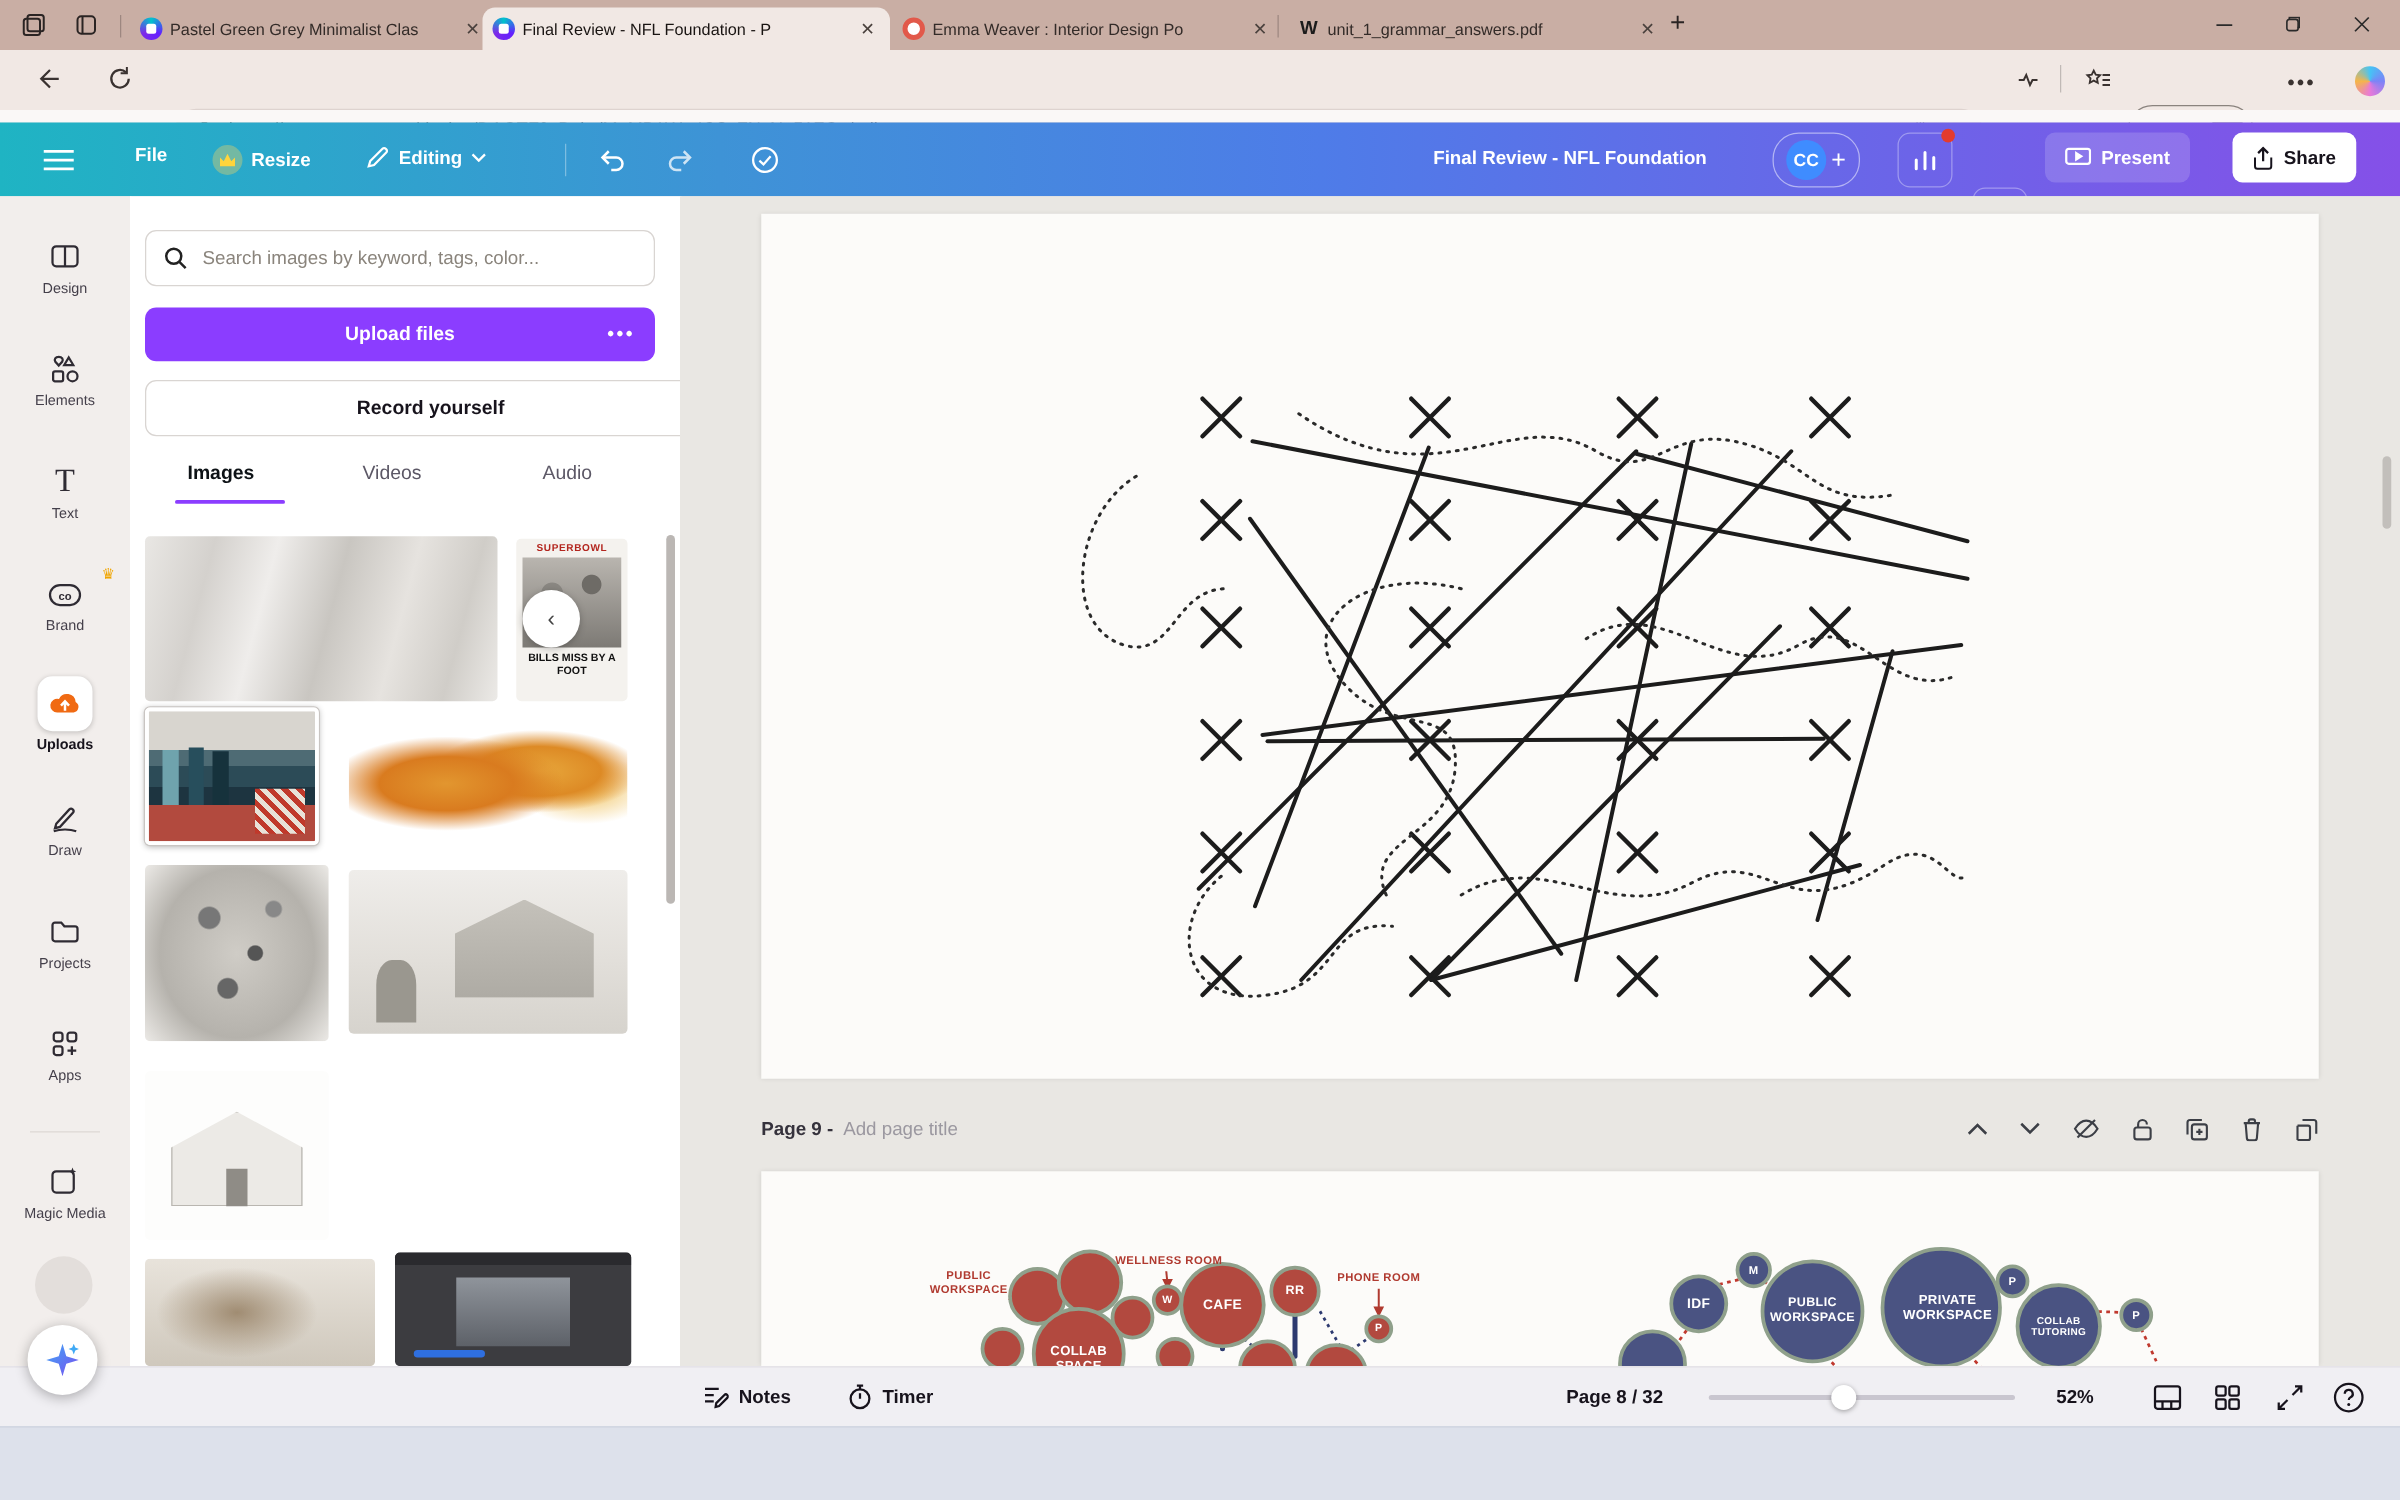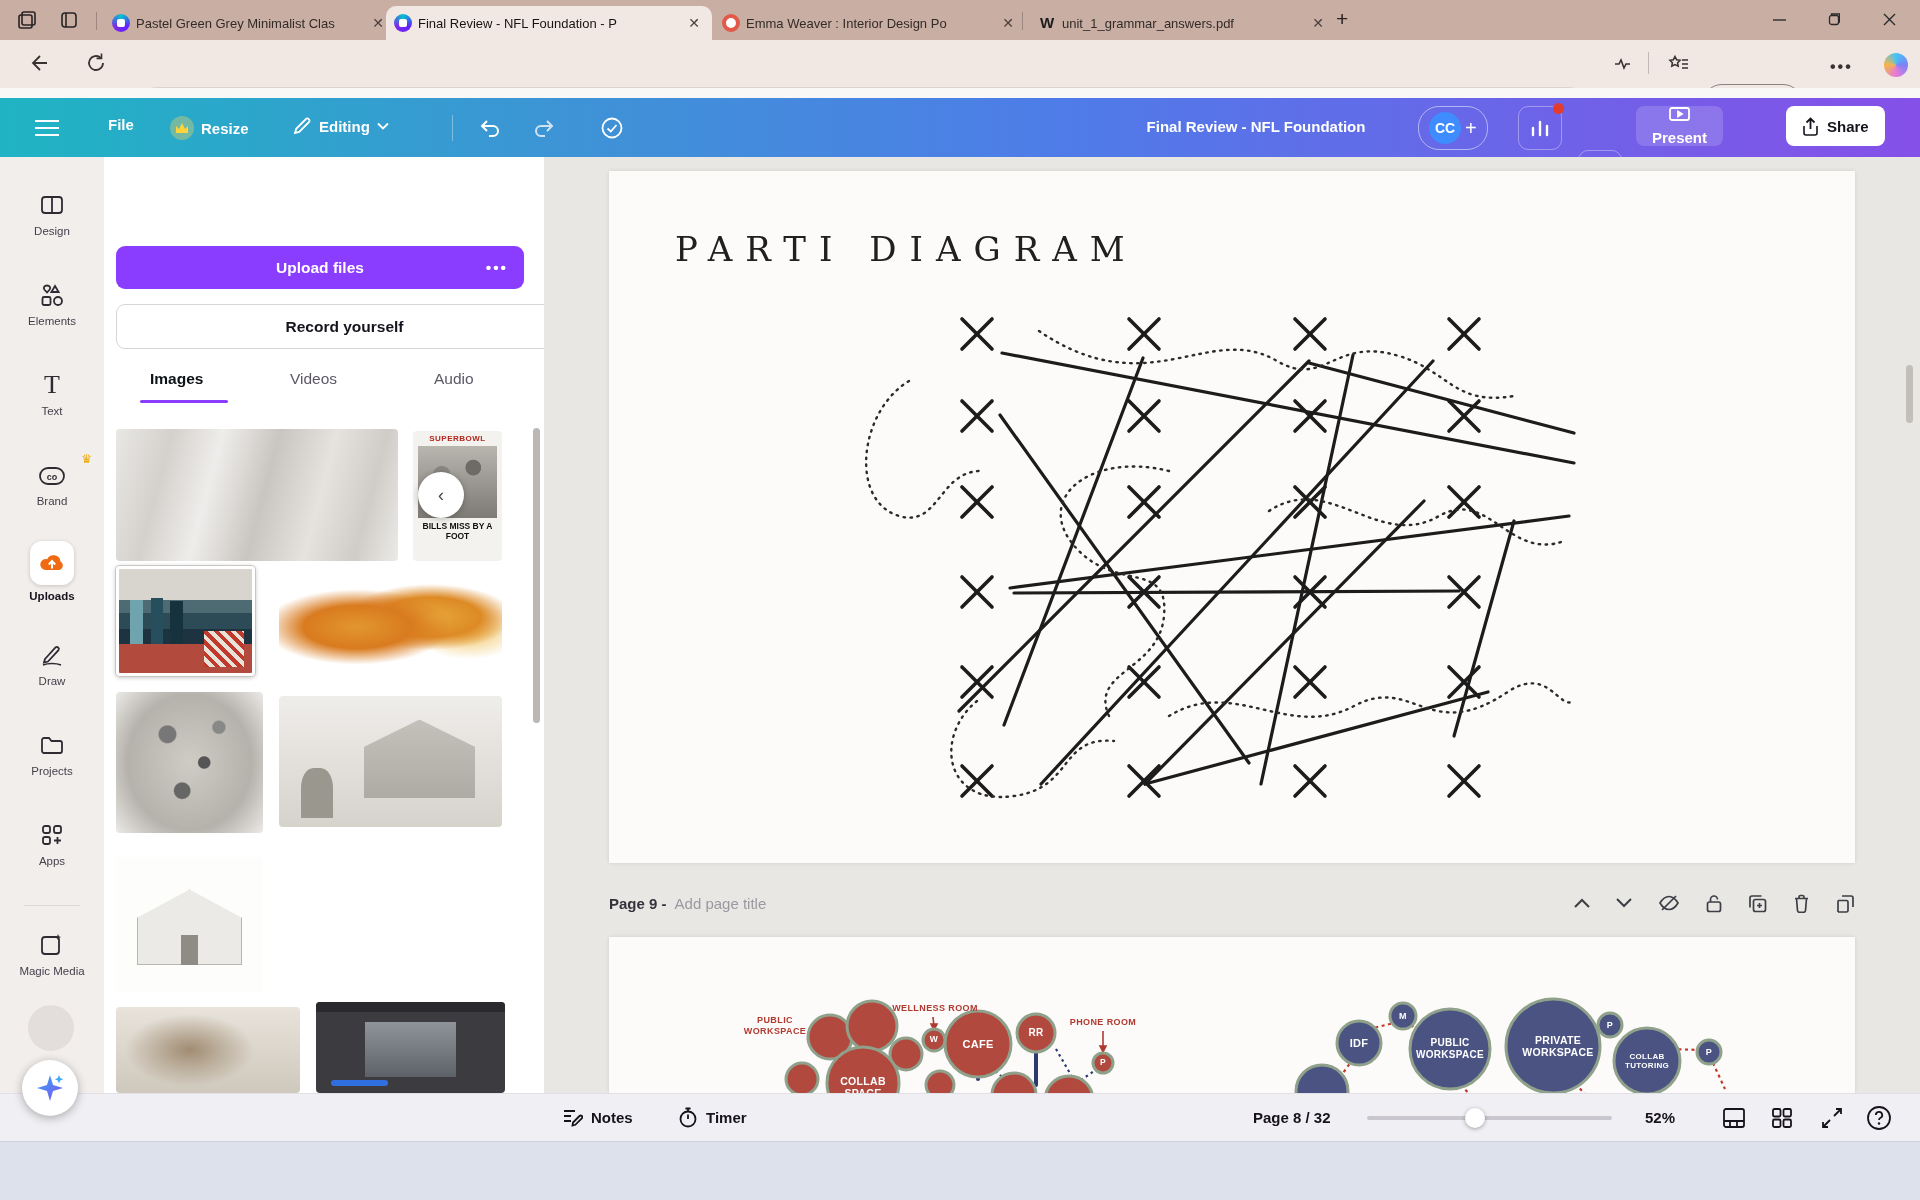--- a/index.html
+++ b/index.html
@@ -27,21 +27,21 @@
   .navic{color:#3a3230;font-size:19px;}
   #urlpill{left:140px;top:47px;width:1446px;height:34px;border-radius:17px;background:#ded3cf;display:flex;align-items:center;font-size:14.5px;color:#262020;}
   #pagestrip{left:0;top:88px;width:1920px;height:10px;background:#faf8f7;}
 
   
   #cvtoolbar{left:0;top:98px;width:1920px;height:59px;
      background:linear-gradient(90deg,#1fb4c3 0%,#3e93d6 30%,#4e7ce8 55%,#8550e8 100%);
      color:#fff;font-size:15px;font-weight:600;}
   .tbbtn{display:flex;align-items:center;gap:7px;color:#fff;}
   .tbdivider{width:1px;height:26px;background:rgba(255,255,255,.35);}
-  #presentbtn{border-radius:8px;background:rgba(255,255,255,.16);height:40px;padding:0 16px;display:flex;align-items:center;gap:8px;flex-direction:column;}
+  #presentbtn{border-radius:8px;background:rgba(255,255,255,.16);height:40px;padding:0 16px;display:flex;align-items:center;gap:8px;}
   #sharebtn{border-radius:8px;background:#fff;color:#17131c;height:40px;padding:0 16px;display:flex;align-items:center;gap:8px;justify-content:flex-end;}
   #ccpill{border:1.5px solid rgba(255,255,255,.5);border-radius:21px;height:42px;display:flex;align-items:center;padding:0 10px;gap:4px;}
   #ccavatar{width:32px;height:32px;border-radius:50%;background:#3f8cff;color:#fff;font-size:14px;font-weight:700;display:flex;align-items:center;justify-content:center;}
   .sqbtn{width:42px;height:42px;border:1.5px solid rgba(255,255,255,.35);border-radius:10px;display:flex;align-items:center;justify-content:center;position:relative;}
 
   
   #rail{left:0;top:157px;width:104px;height:936px;background:#f2eeec;border-right:1px solid #e7e2e0;}
   .railitem{position:absolute;left:0;width:104px;text-align:center;color:#443f4a;font-size:11.5px;}
   .railitem .ric{height:30px;display:flex;align-items:center;justify-content:center;margin-bottom:5px;color:#2f2b33;}
   #uploadtile{width:44px;height:44px;border-radius:12px;background:#fff;box-shadow:0 1px 4px rgba(0,0,0,.18);display:flex;align-items:center;justify-content:center;margin:0 auto 5px;}
@@ -348,20 +348,29 @@
             <rect x="3" y="5" width="17" height="17" rx="3"></rect>
             <path d="M19 2 l.9 2.3 L22 5 l-2.1.9 L19 8 l-.9-2.1 L16 5 l2.1-.7 z" fill="#2f2b33" stroke="none"></path>
           </svg>
         </div>
       <div>Magic Media</div>
     </div>
     <div class="abs" style="left:28px;top:848px;width:46px;height:46px;border-radius:50%;background:#e3dedb"></div>
   </div>
 
   <div class="abs" id="panel">
+    <div class="abs" id="searchbox">
+      <span style="margin:0 10px 0 14px">
+        <svg width="19" height="19" fill="none" stroke="#222" stroke-width="2">
+            <circle cx="8" cy="8" r="6"></circle>
+            <path d="M12.5 12.5 L17.5 17.5"></path>
+          </svg>
+      </span>
+      <input placeholder="Search images by keyword, tags, color..." style="">
+    </div>
     <div class="abs" id="uploadbtn">
       <span>Upload files</span>
       <span style="position:absolute;right:16px;letter-spacing:2px;font-weight:700">•••</span>
     </div>
     <div class="abs" id="recordbtn">
       <span>Record yourself</span>
     </div>
 
     <div class="ptab active" style="left:46px"><span>Images</span></div>
     <div class="ptab" style="left:186px"><span>Videos</span></div>
@@ -418,21 +427,20 @@
       <div style="position:absolute;left:8%;bottom:8%;width:30%;height:6px;background:#2f6fe0;border-radius:3px"></div>
     </div>
 
     <div class="abs" id="pscroll"></div>
   </div>
   <div class="abs" id="collapse">‹</div>
 
   <div class="abs" id="canvas">
 
     <div class="abs" id="page8">
-      <div class="abs" id="p8title">PARTI DIAGRAM</div>
       <svg class="abs" style="left:0;top:0" width="1246" height="692" viewBox="0 0 1246 692">
         <defs>
           <g id="xm" stroke="#1c1c1c" stroke-width="3.6" stroke-linecap="round">
             <line x1="-15" y1="-15" x2="15" y2="15"></line>
               <line x1="-15" y1="15" x2="15" y2="-15"></line>
           </g>
         </defs>
 
         <use href="#xm" x="368" y="163"></use>
           <use href="#xm" x="535" y="163"></use>

